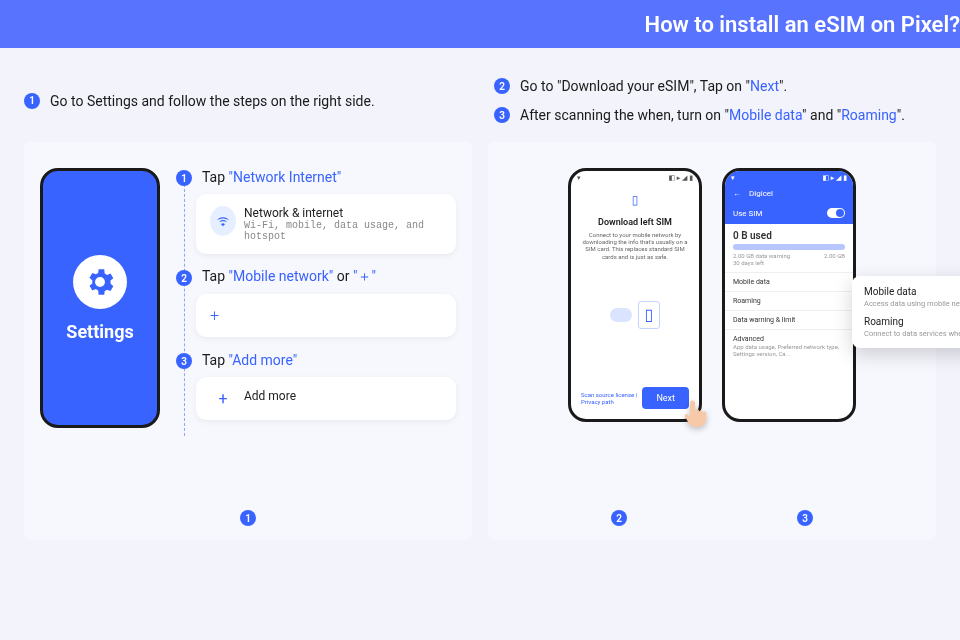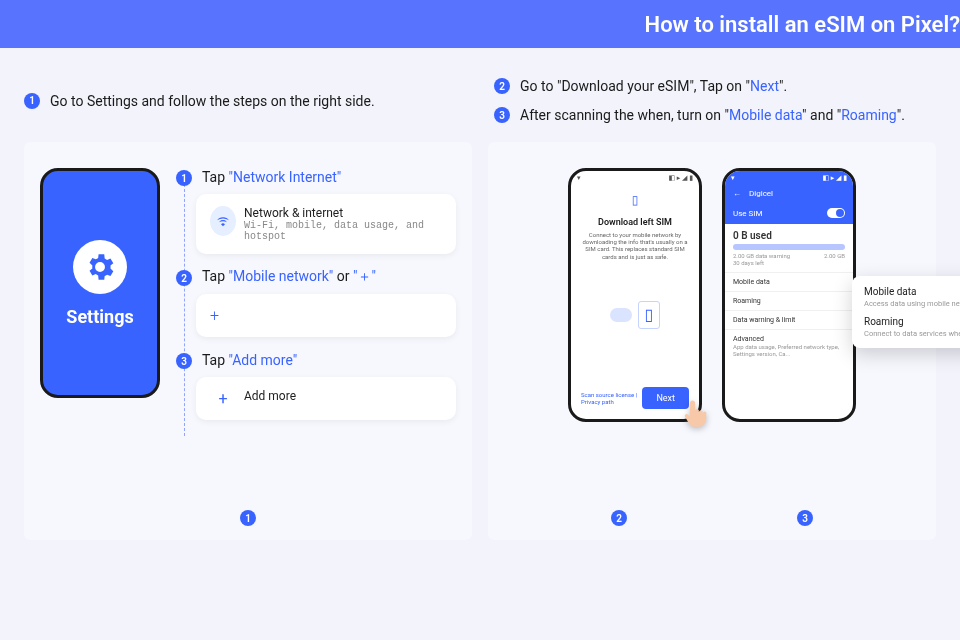--- a/index.html
+++ b/index.html
@@ -8,21 +8,21 @@
   .top-instructions { display:flex; padding:20px 24px 8px 24px; gap:28px; }
   .top-left, .top-right { flex:1; }
   .top-left { display:flex; align-items:center; }
   .inst { display:flex; align-items:flex-start; gap:10px; font-size:14px; line-height:1.5; margin:8px 0; }
   .num-badge { width:16px; height:16px; min-width:16px; border-radius:50%; background:#3963ff; color:#fff; font-size:10px; display:flex; align-items:center; justify-content:center; font-weight:600; margin-top:2px; }
   .hl { color:#3963ff; }
   .panels { display:flex; gap:16px; padding:0 24px 20px 24px; height:418px; }
   .panel { flex:1; background:#f7f8fe; border-radius:6px; padding:26px 16px 14px 16px; position:relative; display:flex; flex-direction:column; }
   
   .left-body { display:flex; gap:16px; flex:1; }
-  .phone-frame { width:120px; height:230px; border:3px solid #1a1a1a; border-radius:18px; background:#3963ff; display:flex; flex-direction:column; align-items:center; justify-content:center; color:#fff; }
+  .phone-frame { width:120px; height:260px; border:3px solid #1a1a1a; border-radius:18px; background:#3963ff; display:flex; flex-direction:column; align-items:center; justify-content:center; color:#fff; }
   .gear-circle { width:54px; height:54px; border-radius:50%; background:#fff; display:flex; align-items:center; justify-content:center; margin-bottom:12px; }
   .phone-label { font-size:18px; font-weight:700; }
   .steps-col { flex:1; display:flex; flex-direction:column; gap:14px; position:relative; }
   .steps-col::before { content:""; position:absolute; left:8px; top:16px; bottom:60px; width:0; border-left:1px dashed #90a4ff; }
   .step { display:flex; flex-direction:column; gap:8px; position:relative; }
   .step-head { display:flex; align-items:center; gap:10px; font-size:14px; }
   .card { background:#fff; border-radius:10px; box-shadow:0 2px 6px rgba(0,0,0,0.06); padding:12px 14px; display:flex; align-items:flex-start; gap:8px; font-size:12px; margin-left:20px; }
   .card-icon { width:30px; height:30px; border-radius:50%; background:#e6efff; display:flex; align-items:center; justify-content:center; }
   .card-title { font-size:12px; color:#222; }
   .card-sub { font-size:10px; color:#888;font-family:Liberation Mono, monospace; }

